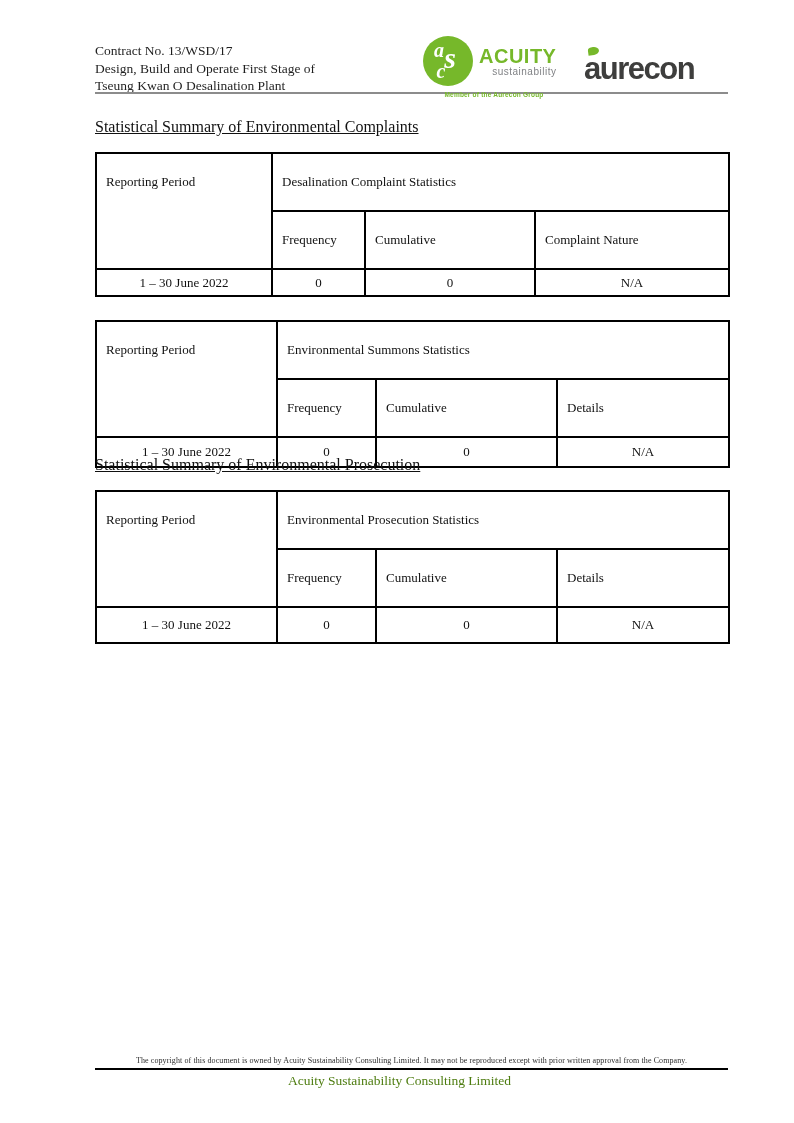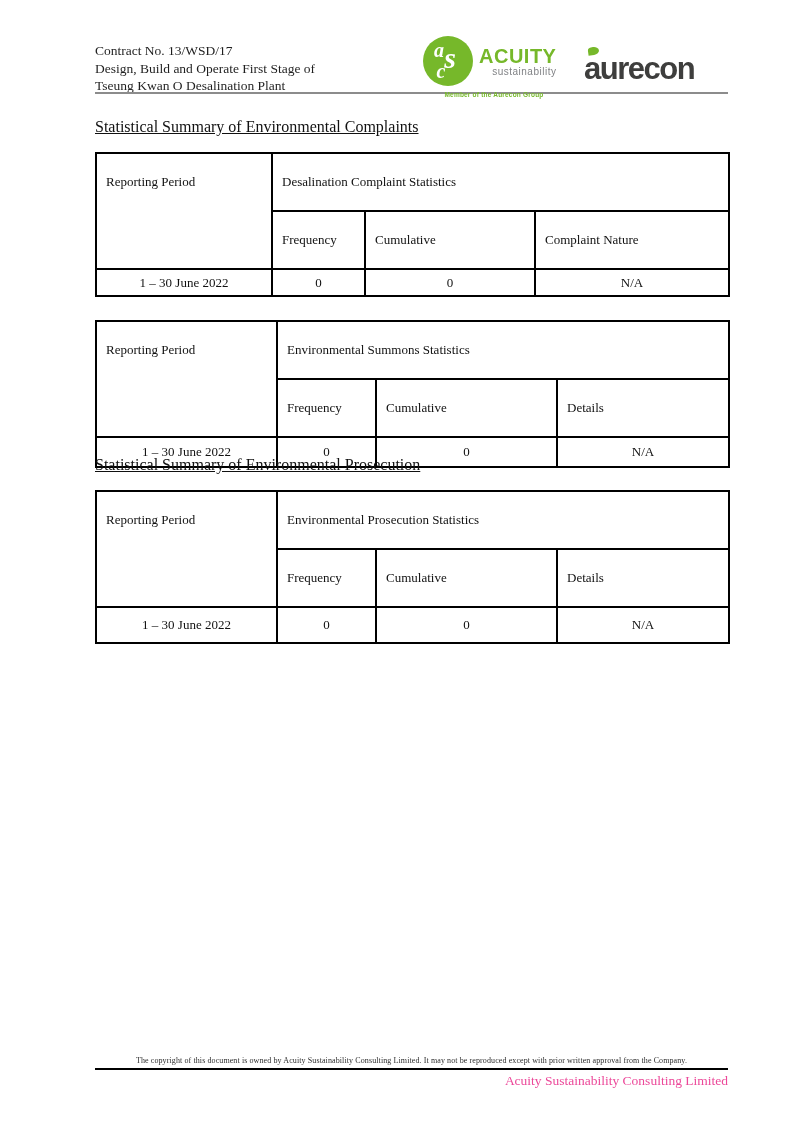--- a/index.html
+++ b/index.html
@@ -77,22 +77,22 @@
 
   
   .footer-copyright {
     position:absolute; top:1056px; left:95px; width:633px;
     text-align:center; font-size:8px; color:#2e2e2e; letter-spacing:0.1px;
   }
   .footer-rule {
     position:absolute; top:1068px; left:95px; width:633px; height:2px; background:#000;
   }
   .footer-company {
-    position:absolute; top:1073px; left:95px; width:633px;
-    text-align:right; font-size:13.5px; color:#ec4899;
+    position:absolute; top:1073px; left:83px; width:633px;
+    text-align:center; font-size:13.5px; color:#4d7c0f;
   }
 </style>
 </head>
 <body>
 
 <div class="page">
 
   <div class="header-text">
     <div>Contract No. 13/WSD/17</div>
     <div>Design, Build and Operate First Stage of</div>

